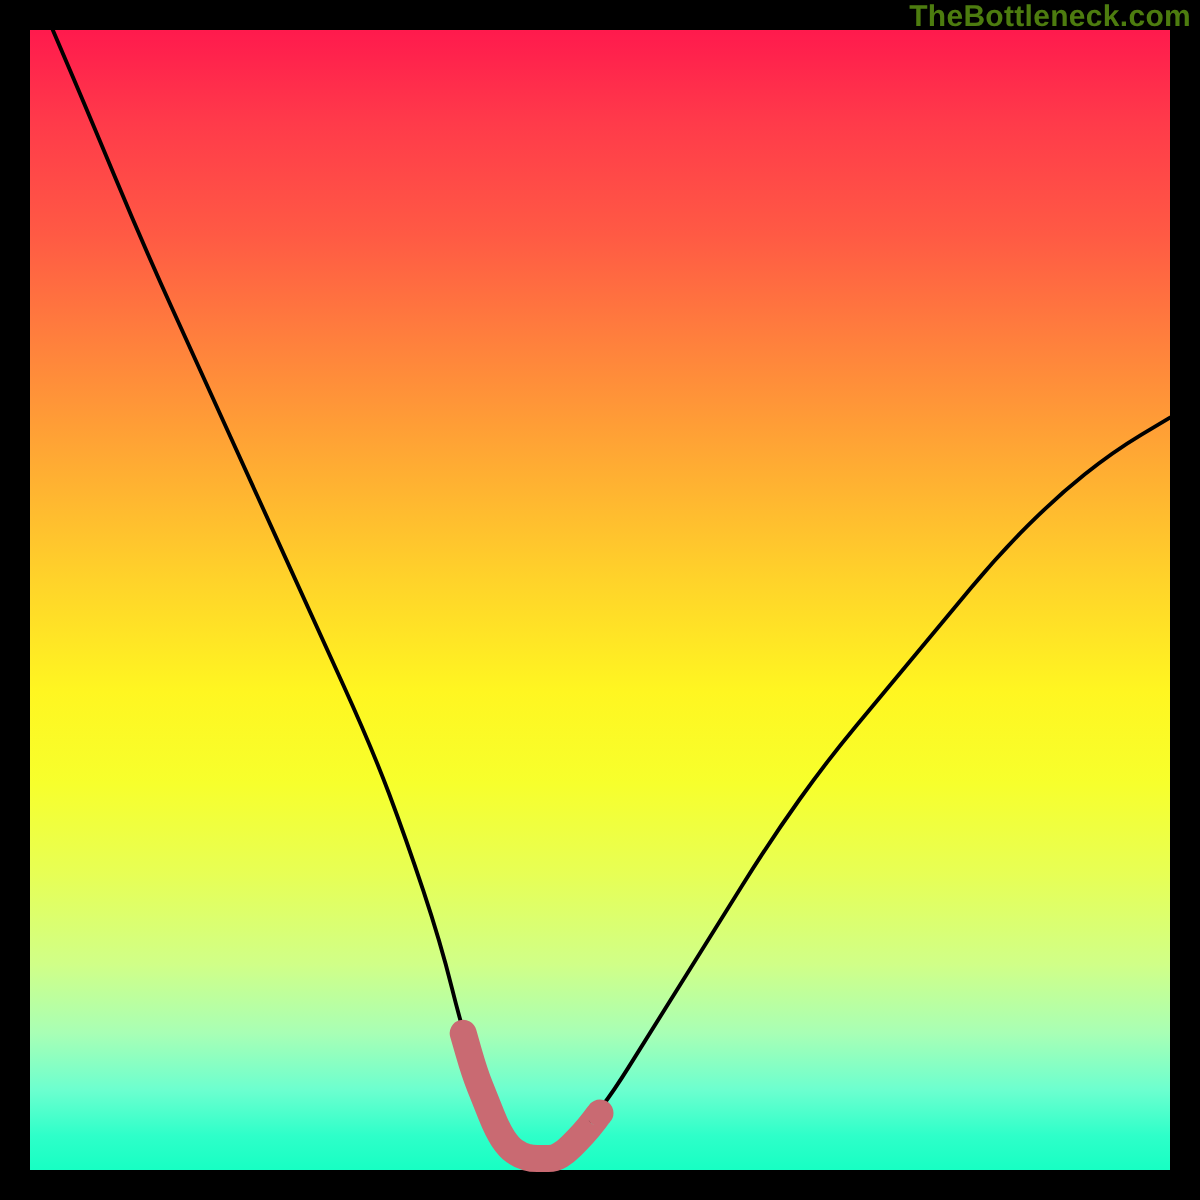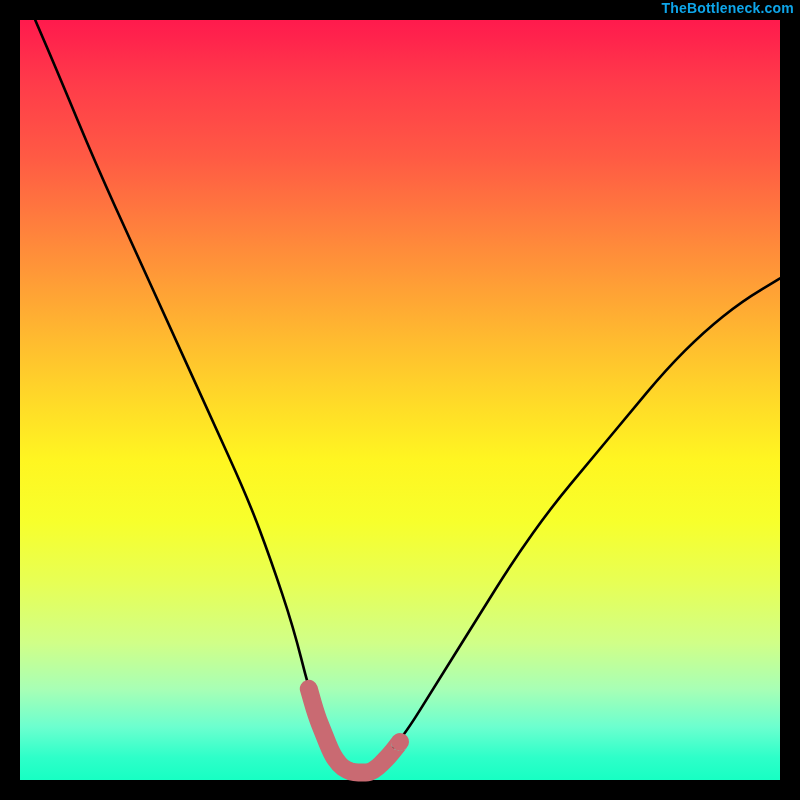--- a/index.html
+++ b/index.html
@@ -31,23 +31,23 @@
       #6cffcf 93%,
       #2effc9 97%,
       #17ffc3 100%
     );
   }
   .watermark {
     position: absolute;
     top: 0px;
     right: 6px;
     font-family: Arial, Helvetica, sans-serif;
-    font-size: 14px;
+    font-size: 20px;
     font-weight: 600;
-    color: #0ea5e9;
+    color: #4d7c0f;
     letter-spacing: 0.2px;
     user-select: none;
   }
   svg.curve {
     position: absolute;
     left: 0;
     top: 0;
     width: 760px;
     height: 760px;
     overflow: visible;

